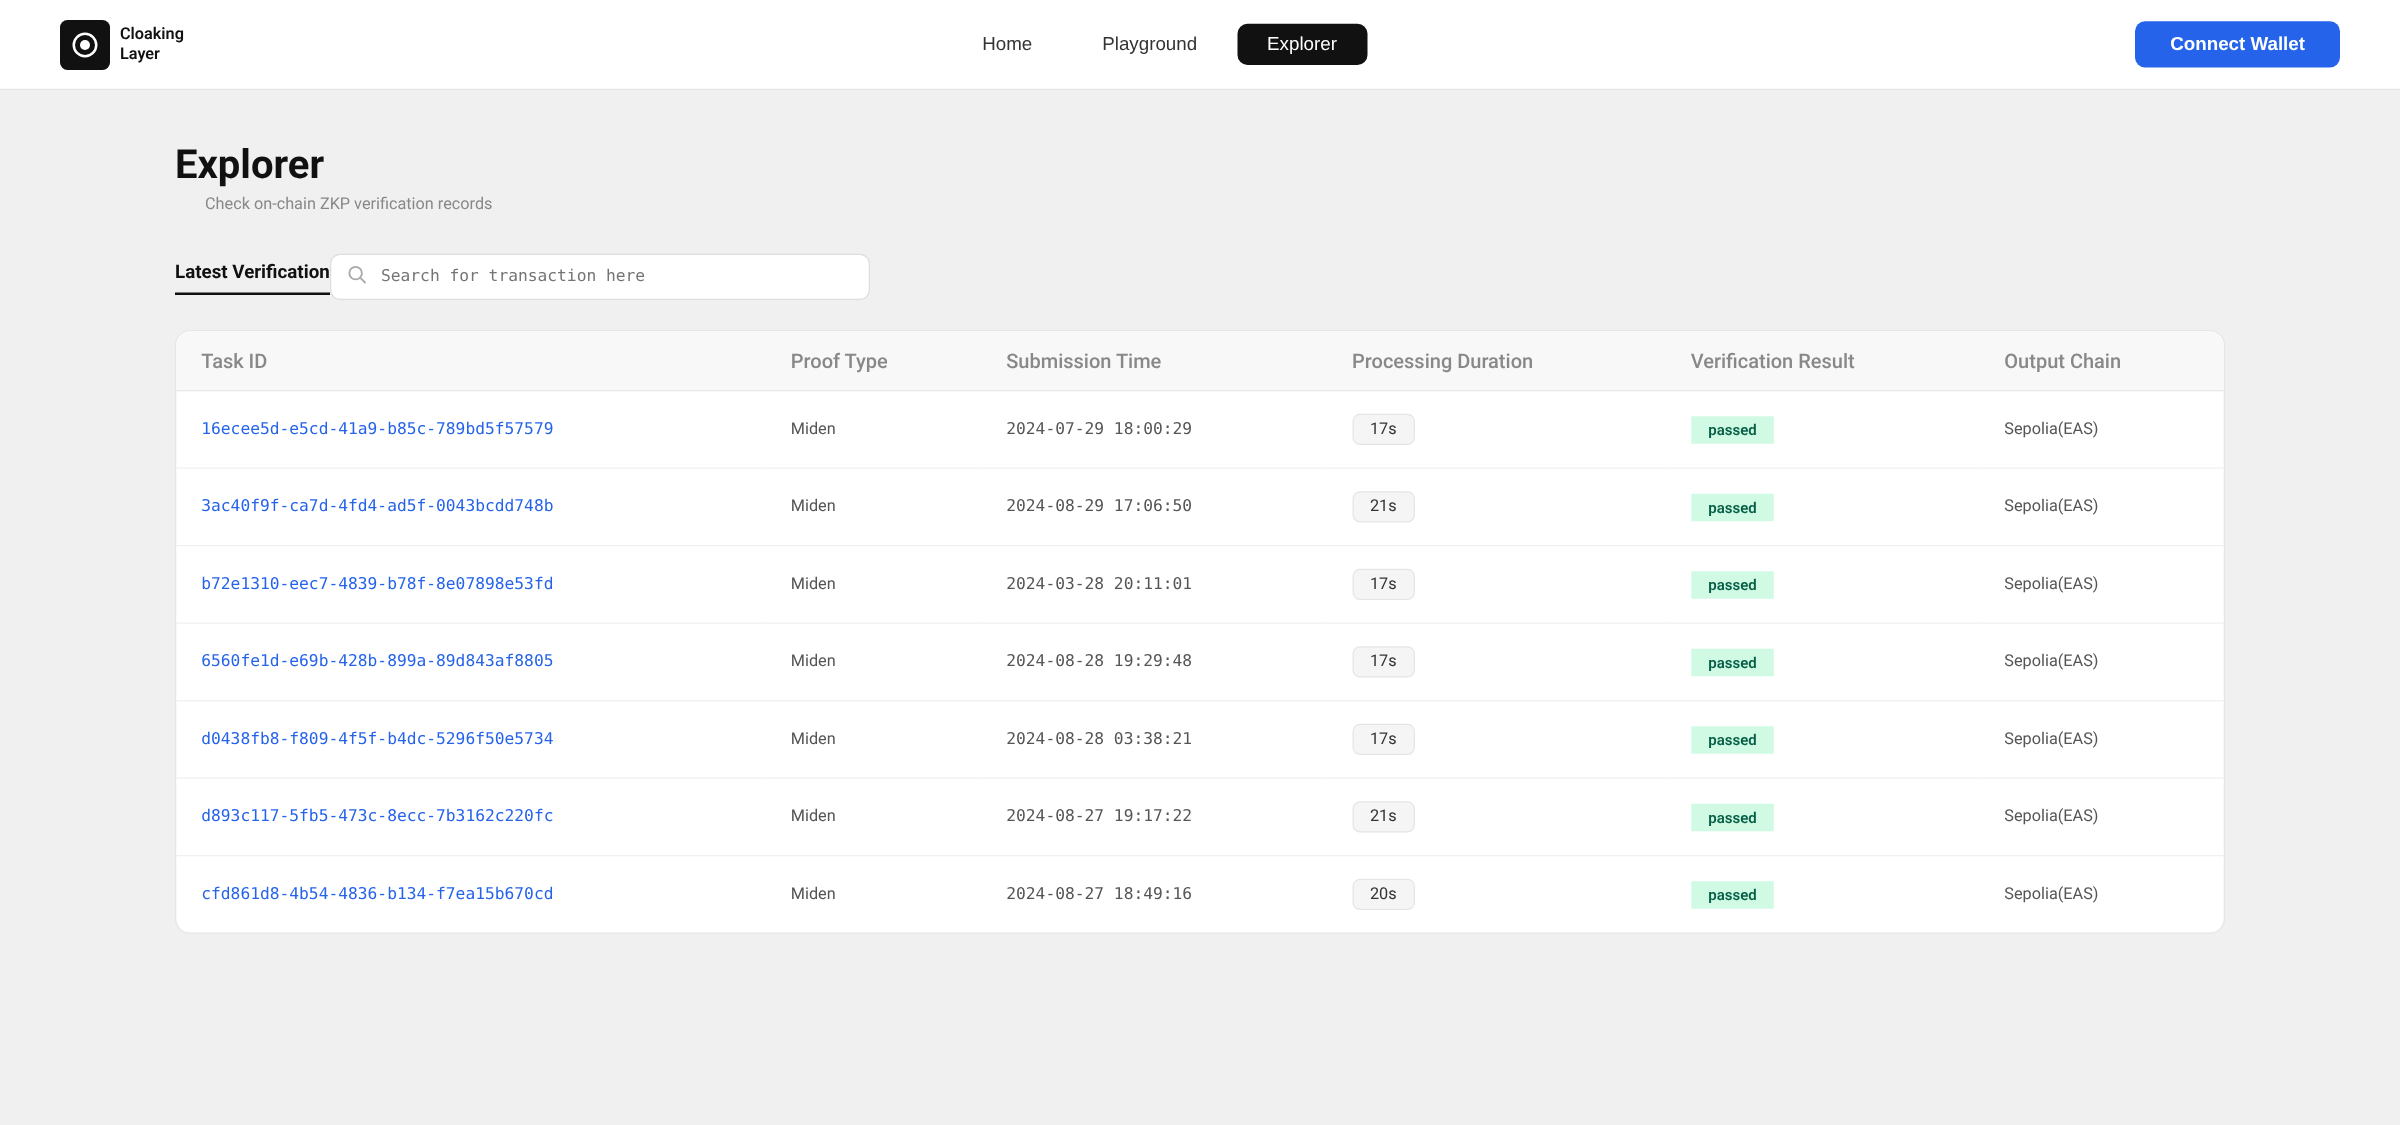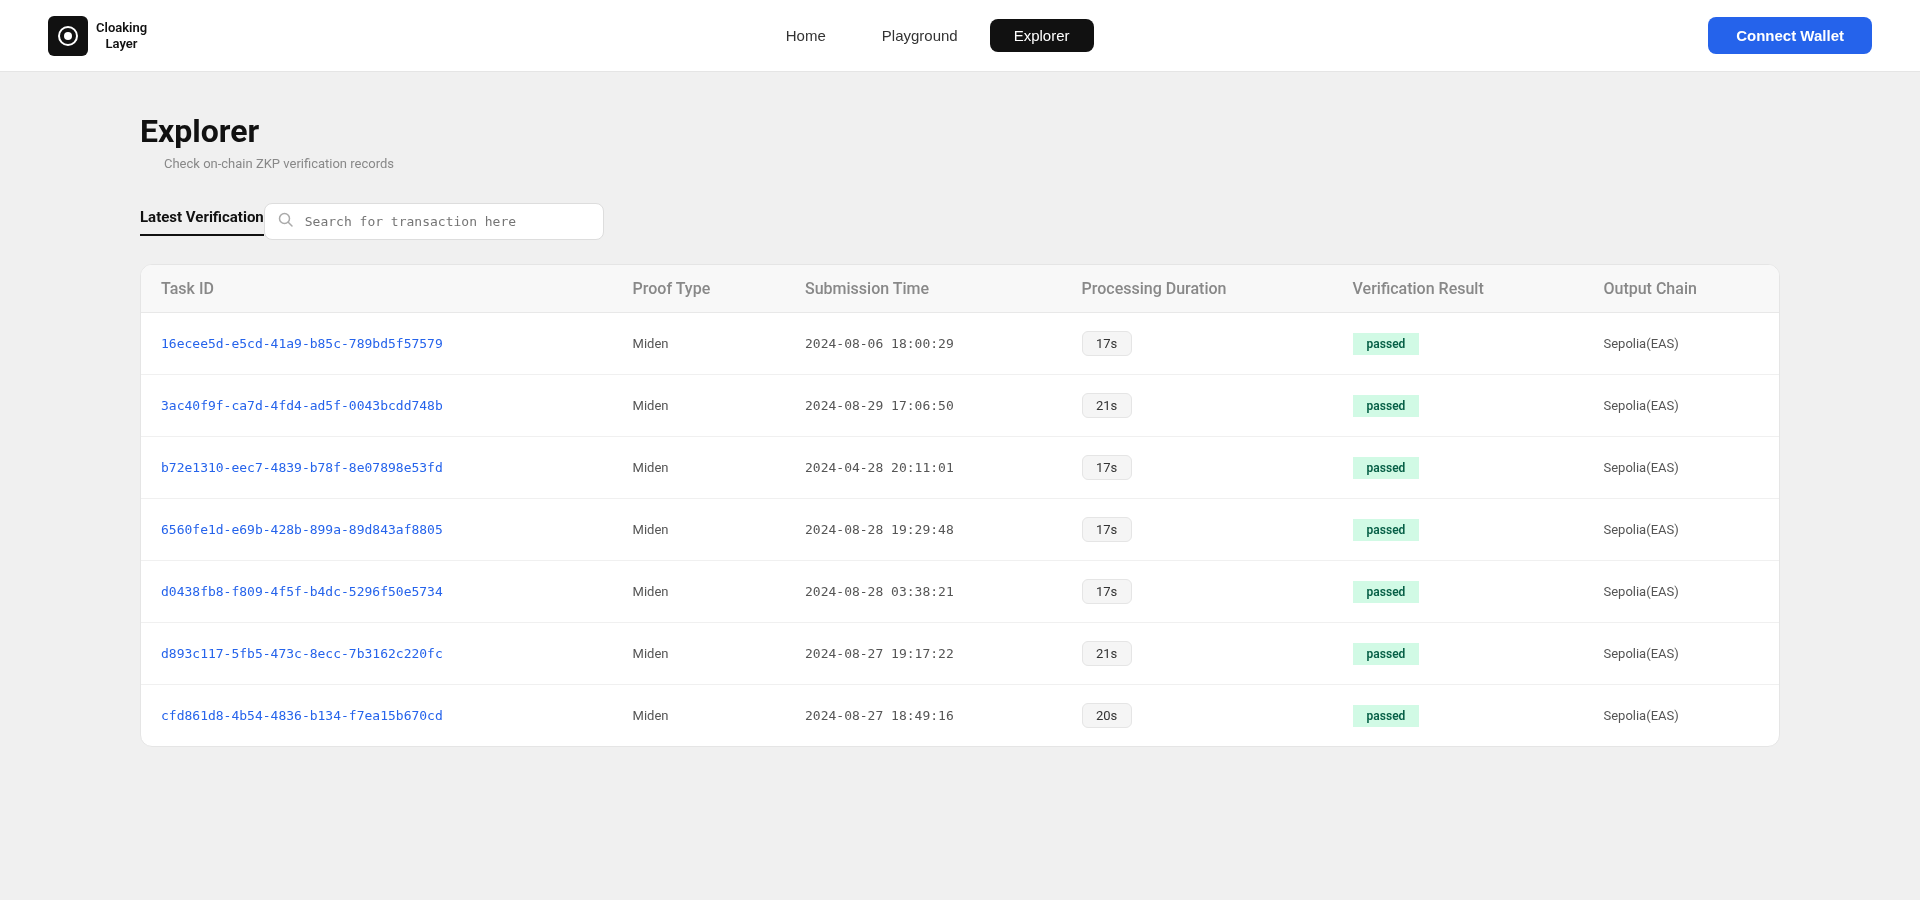--- a/index.html
+++ b/index.html
@@ -37,21 +37,20 @@
       align-items: center;
       justify-content: center;
       color: #fff;
       font-size: 18px;
     }
     .logo-text {
       font-size: 13px;
       font-weight: 600;
       line-height: 1.2;
       color: #111;
-      text-align: center;
     }
     .navbar-nav {
       display: flex;
       gap: 8px;
     }
     .nav-item {
       padding: 8px 24px;
       border-radius: 8px;
       font-size: 15px;
       cursor: pointer;
@@ -102,21 +101,21 @@
       font-size: 15px;
       font-weight: 700;
       color: #111;
       padding-bottom: 8px;
       border-bottom: 2px solid #111;
       cursor: pointer;
     }
     
     .search-container {
       position: relative;
-      width: 340px;
+      width: 432px;
     }
     .search-icon-wrap {
       position: absolute;
       left: 14px;
       top: 50%;
       transform: translateY(-50%);
       color: #aaa;
       font-size: 16px;
     }
     .search-input {
@@ -253,21 +252,21 @@
           <th>Verification Result</th>
           <th>Output Chain</th>
         </tr>
       </thead>
       <tbody id="table-body">
       <tr>
       <td>
         <a href="#" class="task-id-link">16ecee5d-e5cd-41a9-b85c-789bd5f57579</a>
       </td>
       <td class="proof-type">Miden</td>
-      <td class="submission-time">2024-08-06 18:00:29</td>
+      <td class="submission-time">2024-07-29 18:00:29</td>
       <td>
         <span class="duration-badge">17s</span>
       </td>
       <td>
         <span class="passed-badge">passed</span>
       </td>
       <td class="output-chain">Sepolia(EAS)</td>
     </tr>
           <tr>
       <td>
@@ -281,21 +280,21 @@
       <td>
         <span class="passed-badge">passed</span>
       </td>
       <td class="output-chain">Sepolia(EAS)</td>
     </tr>
           <tr>
       <td>
         <a href="#" class="task-id-link">b72e1310-eec7-4839-b78f-8e07898e53fd</a>
       </td>
       <td class="proof-type">Miden</td>
-      <td class="submission-time">2024-04-28 20:11:01</td>
+      <td class="submission-time">2024-03-28 20:11:01</td>
       <td>
         <span class="duration-badge">17s</span>
       </td>
       <td>
         <span class="passed-badge">passed</span>
       </td>
       <td class="output-chain">Sepolia(EAS)</td>
     </tr>
           <tr>
       <td>

